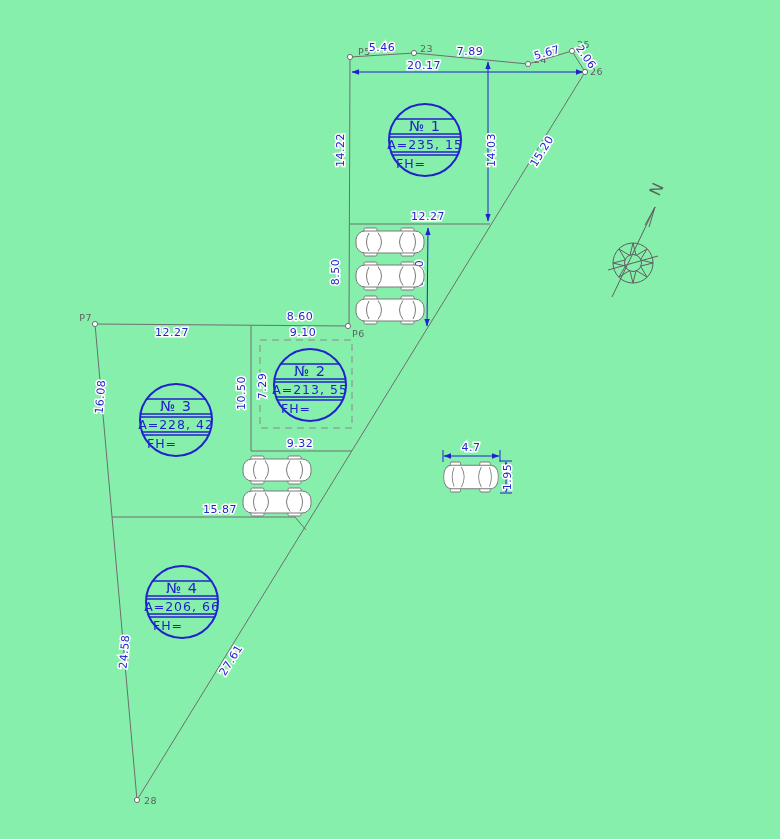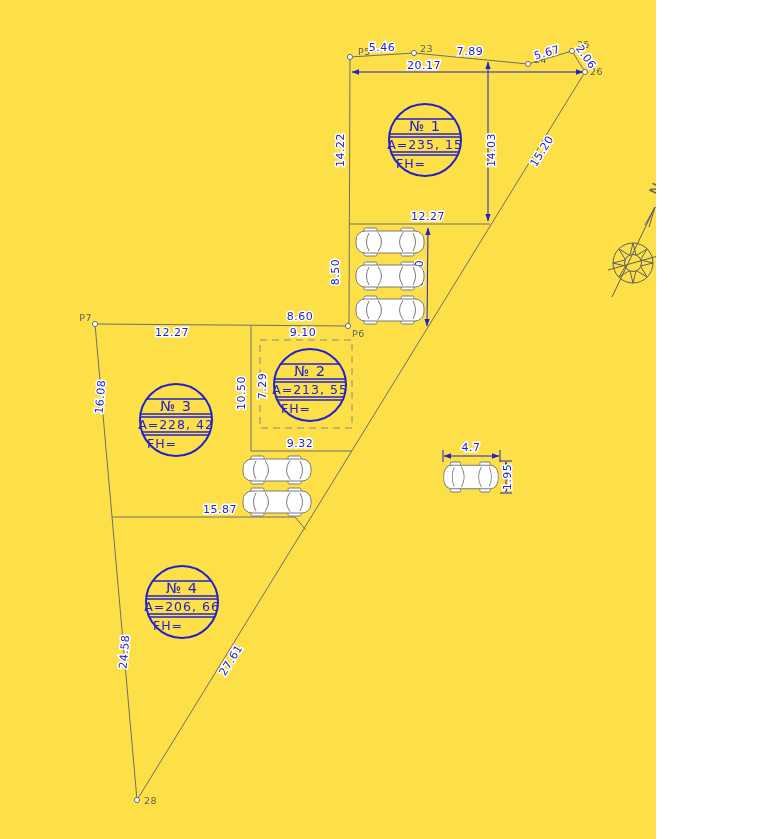--- a/index.html
+++ b/index.html
@@ -1,17 +1,17 @@
 <!DOCTYPE html>
 <html><head>
 <meta charset="utf-8">
 <style>
   html,body{margin:0;padding:0;background:#ffffff;}
   body{font-family:"DejaVu Sans","Liberation Sans",sans-serif;}
-  .canvas-wrap{width:656px;height:839px;position:relative;background:#fde047;overflow:hidden;}
+  .canvas-wrap{width:780px;height:839px;position:relative;background:#86efac;overflow:hidden;}
   svg{display:block;}
   .bline{stroke:#6e6e6e;stroke-width:1;fill:none;}
   .bline-dash{stroke:#8a8a8a;stroke-width:1;fill:none;stroke-dasharray:7 5;}
   .dimline{stroke:#2222cc;stroke-width:1;fill:none;}
   .dimtext{fill:#2222cc;font-size:11px;letter-spacing:0.5px;paint-order:stroke;stroke:#ffffff;stroke-width:3px;}
   .ptext{fill:#5f5f5f;font-size:9.5px;letter-spacing:0.5px;}
   .stamp-circle{stroke:#2222cc;stroke-width:2;fill:none;}
   .stamp-line{stroke:#2222cc;stroke-width:1.4;fill:none;}
   .stamp-no{fill:#2222cc;font-size:14.5px;letter-spacing:1px;}
   .stamp-area{fill:#2222cc;font-size:12.5px;letter-spacing:1px;}

